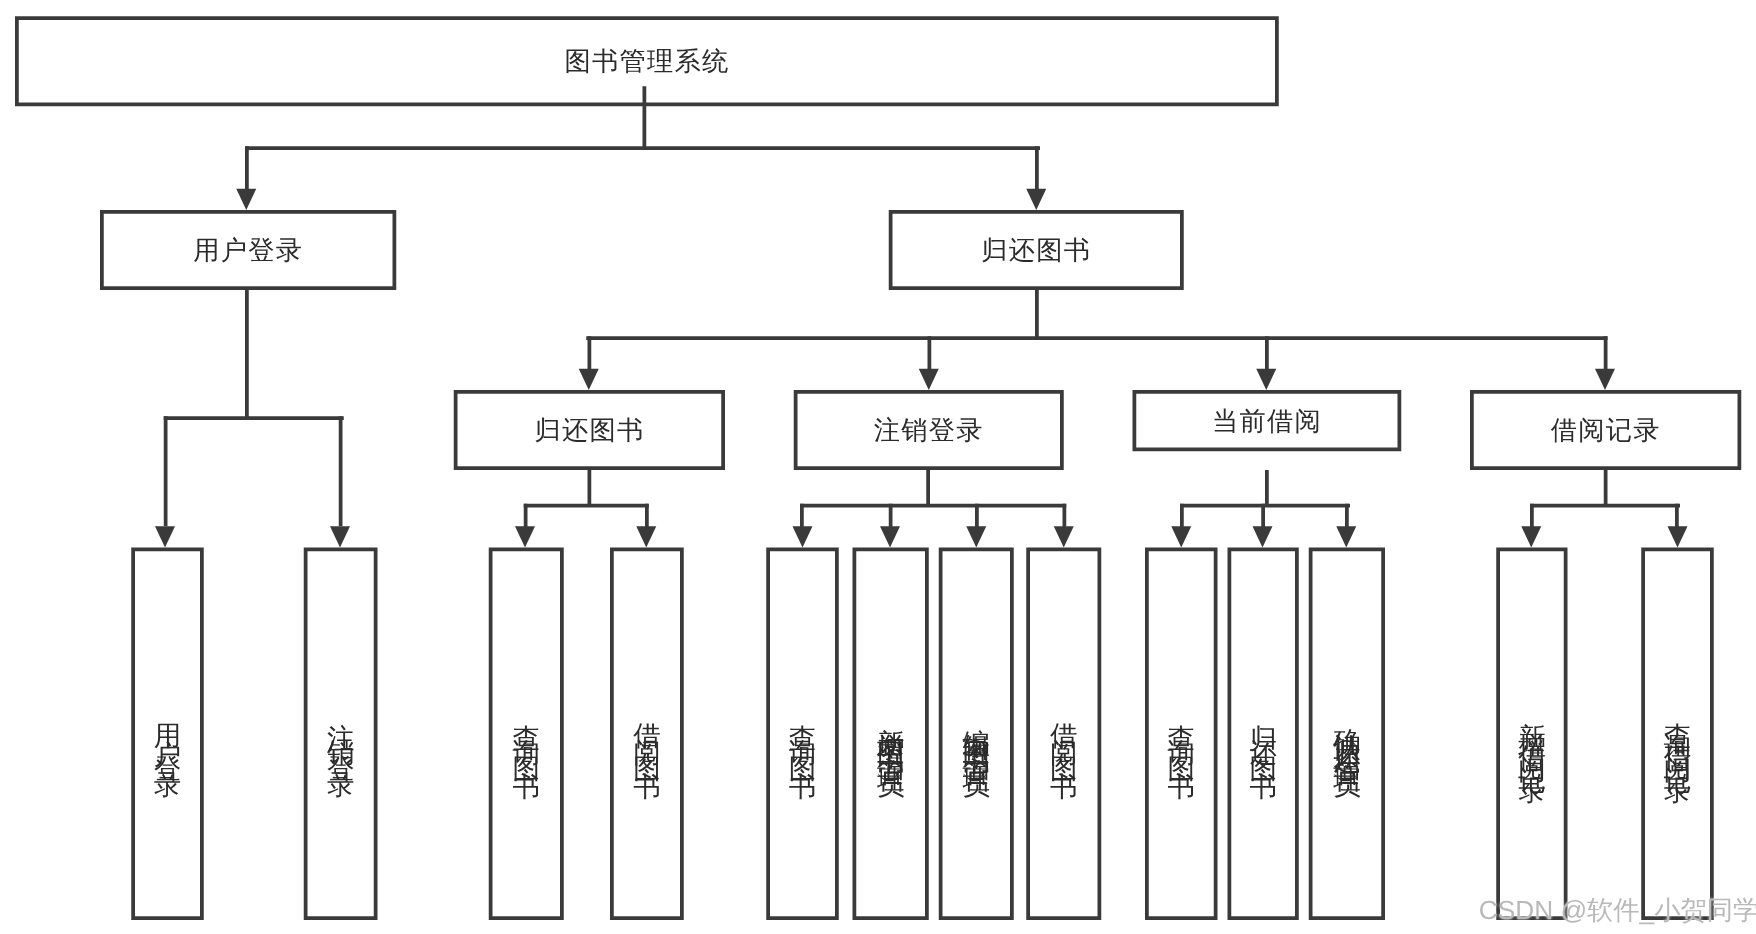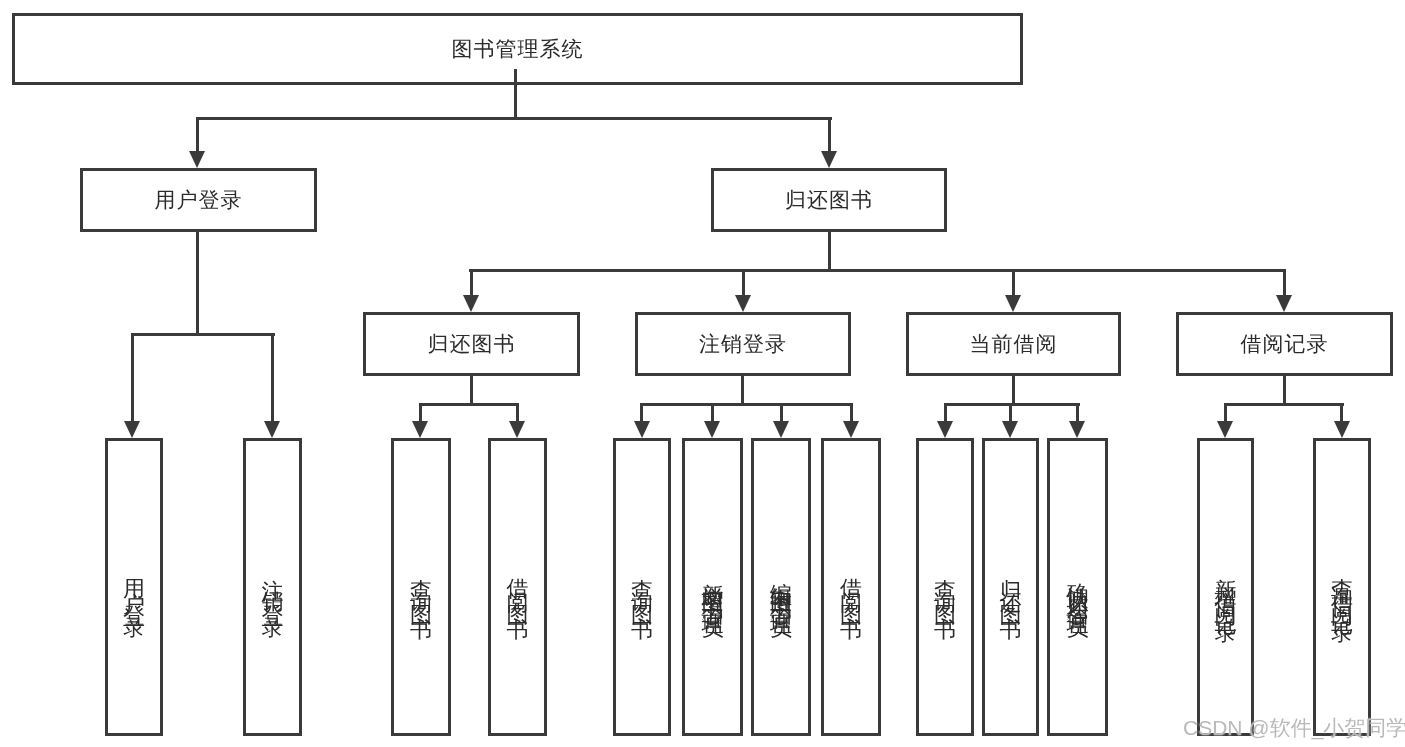--- a/index.html
+++ b/index.html
@@ -62,21 +62,21 @@
   <div class="vline" style="left:742px;top:269px;height:27px;"></div>
   <div class="vline" style="left:1012px;top:269px;height:27px;"></div>
   <div class="vline" style="left:1283px;top:269px;height:27px;"></div>
   <div class="arrow" style="left:463px;top:295px;"></div>
   <div class="arrow" style="left:735px;top:295px;"></div>
   <div class="arrow" style="left:1005px;top:295px;"></div>
   <div class="arrow" style="left:1276px;top:295px;"></div>
 
   <div class="hbox" style="left:363px;top:312px;width:217px;height:64px;">归还图书</div>
   <div class="hbox" style="left:635px;top:312px;width:216px;height:64px;">注销登录</div>
-  <div class="hbox" style="left:906px;top:312px;width:215px;height:64px;">当前借阅</div>
+  <div class="hbox" style="left:906px;top:312px;width:215px;height:49px;">当前借阅</div>
   <div class="hbox" style="left:1176px;top:312px;width:217px;height:64px;">借阅记录</div>
 
   <div class="vline" style="left:470px;top:376px;height:29px;"></div>
   <div class="hline" style="left:419px;top:403px;width:100px;"></div>
   <div class="vline" style="left:419px;top:403px;height:19px;"></div>
   <div class="vline" style="left:516px;top:403px;height:19px;"></div>
   <div class="arrow" style="left:412px;top:421px;"></div>
   <div class="arrow" style="left:509px;top:421px;"></div>
 
   <div class="vline" style="left:741px;top:376px;height:29px;"></div>

